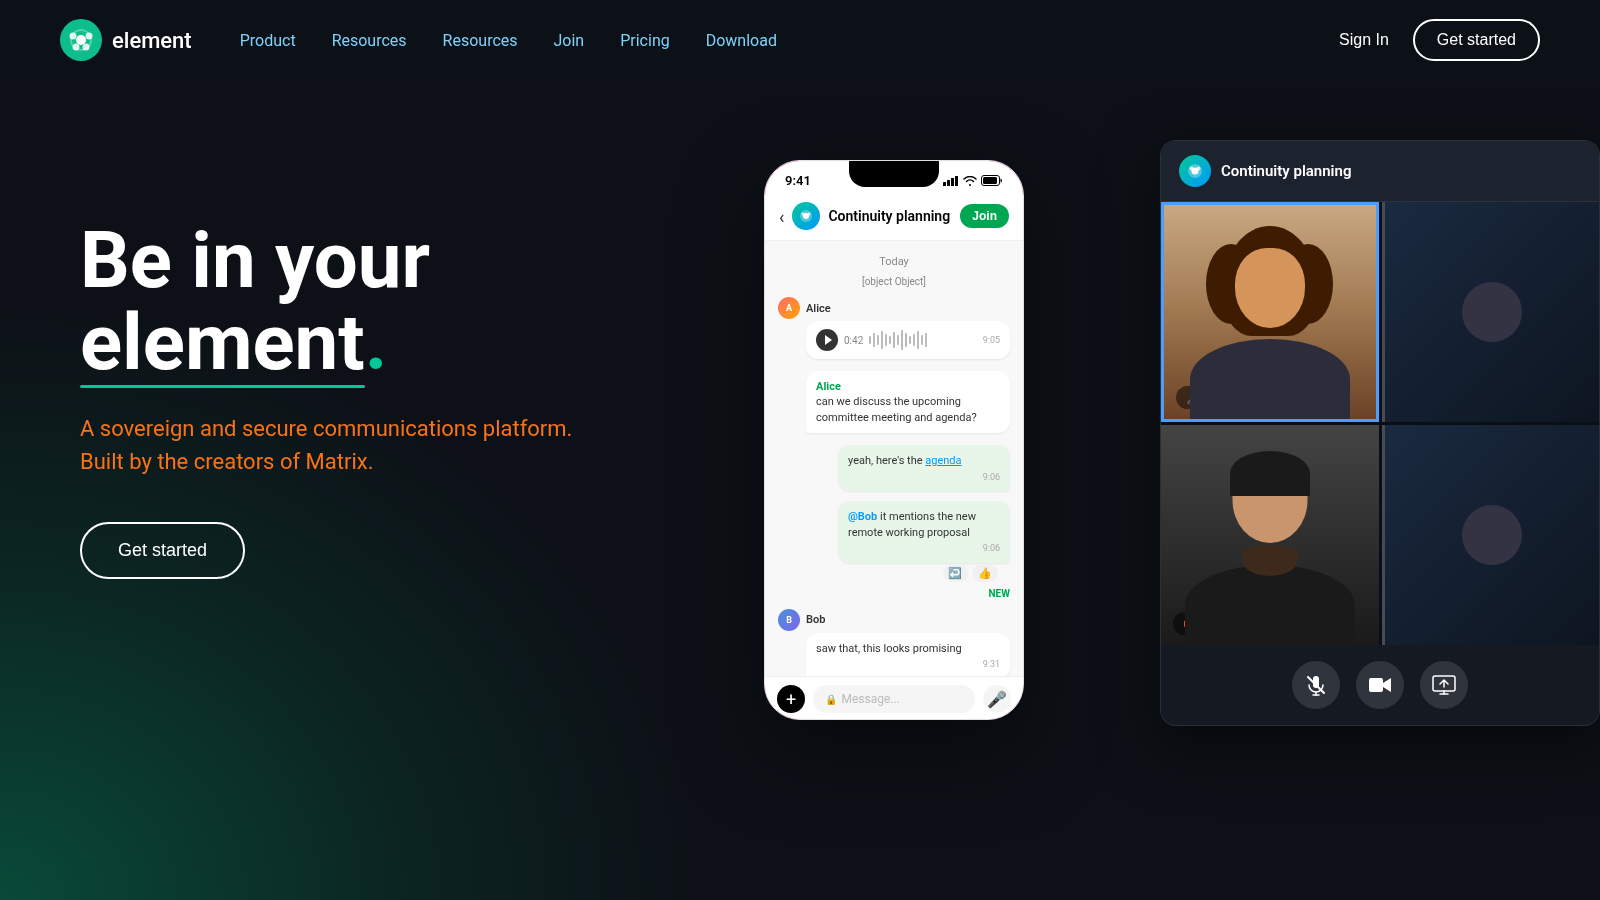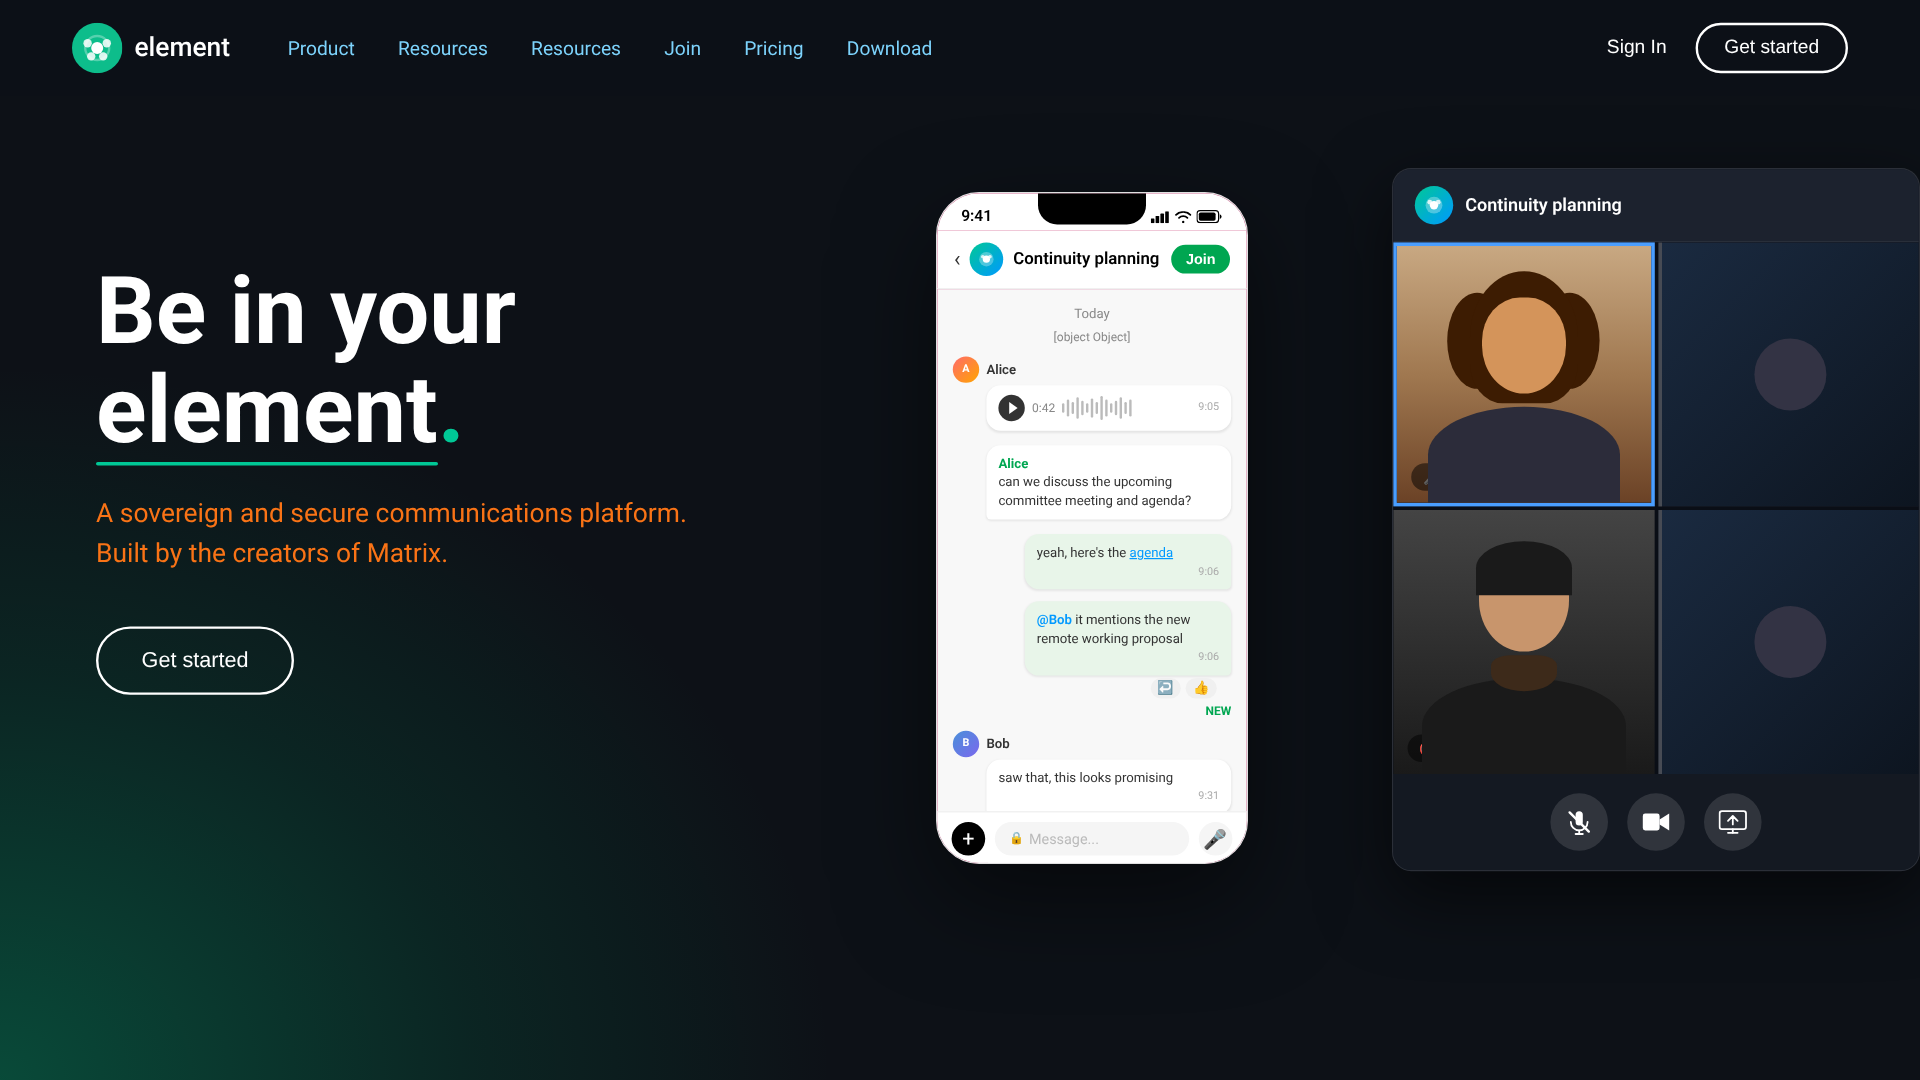--- a/index.html
+++ b/index.html
@@ -164,25 +164,25 @@
     
     .hero-right {
       flex: 1;
       position: relative;
       height: 100%;
     }
 
     
     .phone-mockup {
       position: absolute;
-      left: 80px;
+      left: 64px;
       top: 0;
       width: 260px;
       height: 560px;
-      background: #be185d;
+      background: #ec4899;
       border-radius: 36px;
       box-shadow: 0 30px 80px rgba(0,0,0,0.5);
       overflow: hidden;
       border: 1px solid #e0e0e0;
     }
 
     .phone-status-bar {
       background: #ffffff;
       padding: 12px 20px 4px;
       display: flex;

